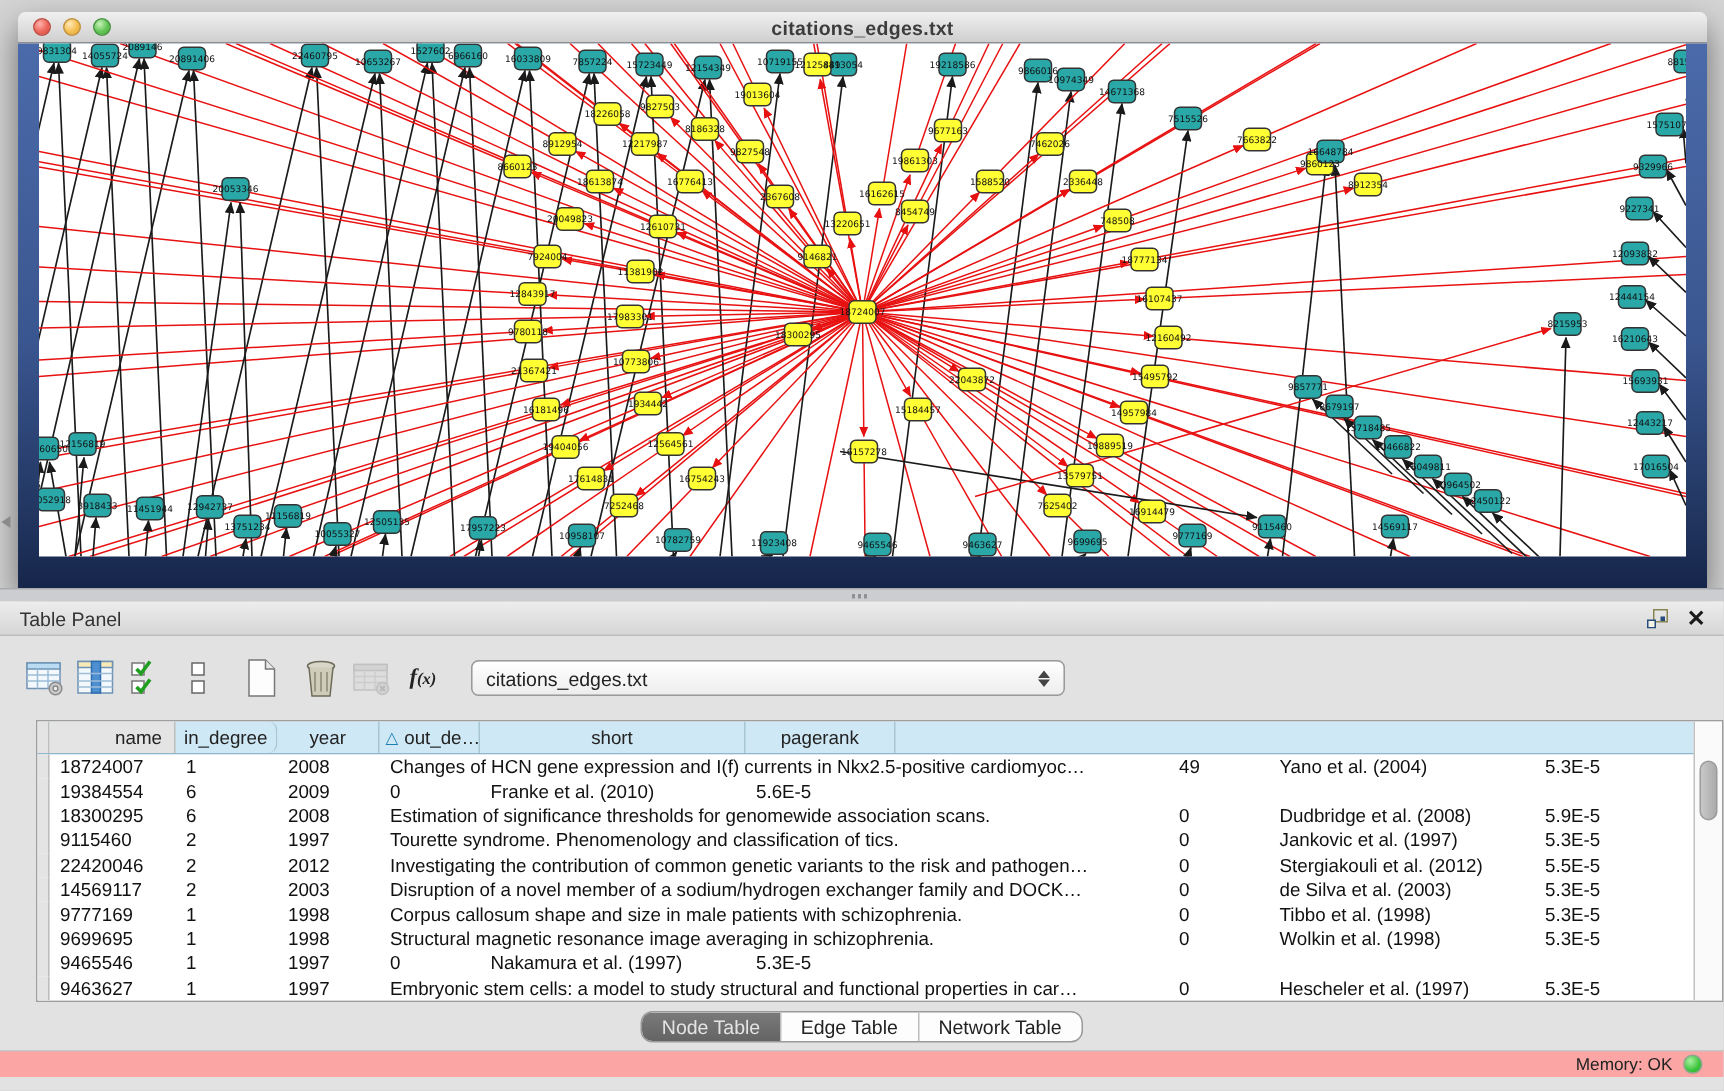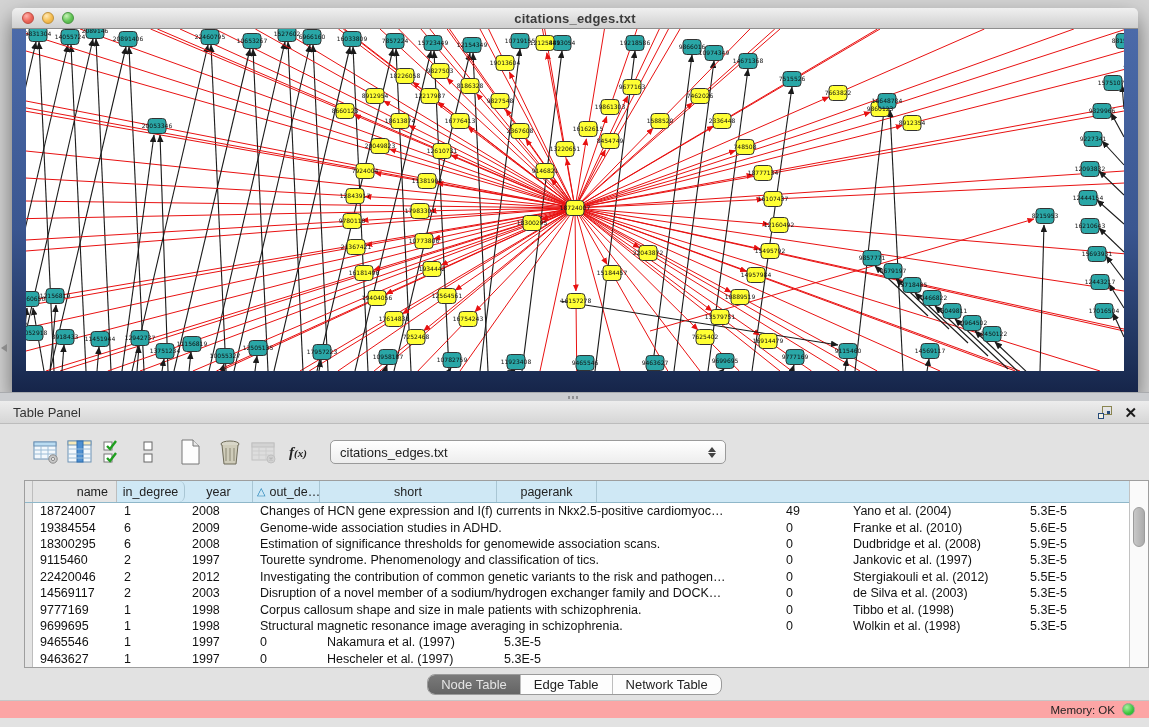--- a/index.html
+++ b/index.html
@@ -27,21 +27,21 @@
   .grip { position:absolute; left:568px; top:3px; width:12px; height:3px;
           background:repeating-linear-gradient(90deg,#8f9194 0 2px,transparent 2px 4px); }
   
   .panel { position:absolute; left:0; top:401px; width:1149px; height:326px; background:#e2e2e2; }
   .panel-header { height:23px; background:linear-gradient(#ededed,#d6d6d6);
                   border-bottom:1px solid #bcbcbc; display:flex; align-items:center; }
   .panel-title { font-size:13px; color:#333; margin-left:13px; }
   .ph-right { margin-left:auto; display:flex; align-items:center; gap:12px; margin-right:12px; }
   .float-btn svg { display:block; }
   .close-btn { font-size:15px; font-weight:bold; color:#1a1a1a; line-height:1; cursor:default; }
-  .toolbar { height:56px; display:flex; align-items:center; padding-left:14px;margin-left:16px; }
+  .toolbar { height:56px; display:flex; align-items:center; padding-left:14px; }
   .tbtn { width:32px; height:30px; border:none; background:transparent; display:flex;
           align-items:center; justify-content:center; margin-right:2px; }
   .tbtn.disabled { opacity:.45; }
   .fx { font-family:"Liberation Serif", serif; font-style:italic; font-weight:bold; font-size:15px; color:#222; }
   .combo { width:396px; height:24px; margin-left:14px; border:1px solid #9a9a9a; border-radius:5px;
            background:linear-gradient(#ffffff,#ededed); display:flex; align-items:center; font-size:13px; color:#222; }
   .combo .val { margin-left:9px; flex:1; }
   .combo .arrows { width:18px; display:flex; flex-direction:column; align-items:center; gap:1px; margin-right:4px;}
   .combo .arrows i { width:0; height:0; border-left:4px solid transparent; border-right:4px solid transparent; }
   .combo .arrows i.up { border-bottom:5px solid #444; }
@@ -684,21 +684,20 @@
           <div class="tcell c3">Changes of HCN gene expression and I(f) currents in Nkx2.5-positive cardiomyoc…</div>
           <div class="tcell c4">49</div>
           <div class="tcell c5">Yano et al. (2004)</div>
           <div class="tcell c6">5.3E-5</div>
         </div>
         <div class="trow">
           <div class="gut"></div>
           <div class="tcell c0">19384554</div>
           <div class="tcell c1">6</div>
           <div class="tcell c2">2009</div>
-          <div class="tcell c3">Genome-wide association studies in ADHD.</div>
           <div class="tcell c4">0</div>
           <div class="tcell c5">Franke et al. (2010)</div>
           <div class="tcell c6">5.6E-5</div>
         </div>
         <div class="trow">
           <div class="gut"></div>
           <div class="tcell c0">18300295</div>
           <div class="tcell c1">6</div>
           <div class="tcell c2">2008</div>
           <div class="tcell c3">Estimation of significance thresholds for genomewide association scans.</div>
@@ -763,20 +762,21 @@
           <div class="tcell c2">1997</div>
           <div class="tcell c4">0</div>
           <div class="tcell c5">Nakamura et al. (1997)</div>
           <div class="tcell c6">5.3E-5</div>
         </div>
         <div class="trow">
           <div class="gut"></div>
           <div class="tcell c0">9463627</div>
           <div class="tcell c1">1</div>
           <div class="tcell c2">1997</div>
+          <div class="tcell c3">Embryonic stem cells: a model to study structural and functional properties in car…</div>
           <div class="tcell c4">0</div>
           <div class="tcell c5">Hescheler et al. (1997)</div>
           <div class="tcell c6">5.3E-5</div>
         </div>
       </div>
     <div class="vscroll">
       <div class="vthumb"></div>
     </div>
   </div>
 

